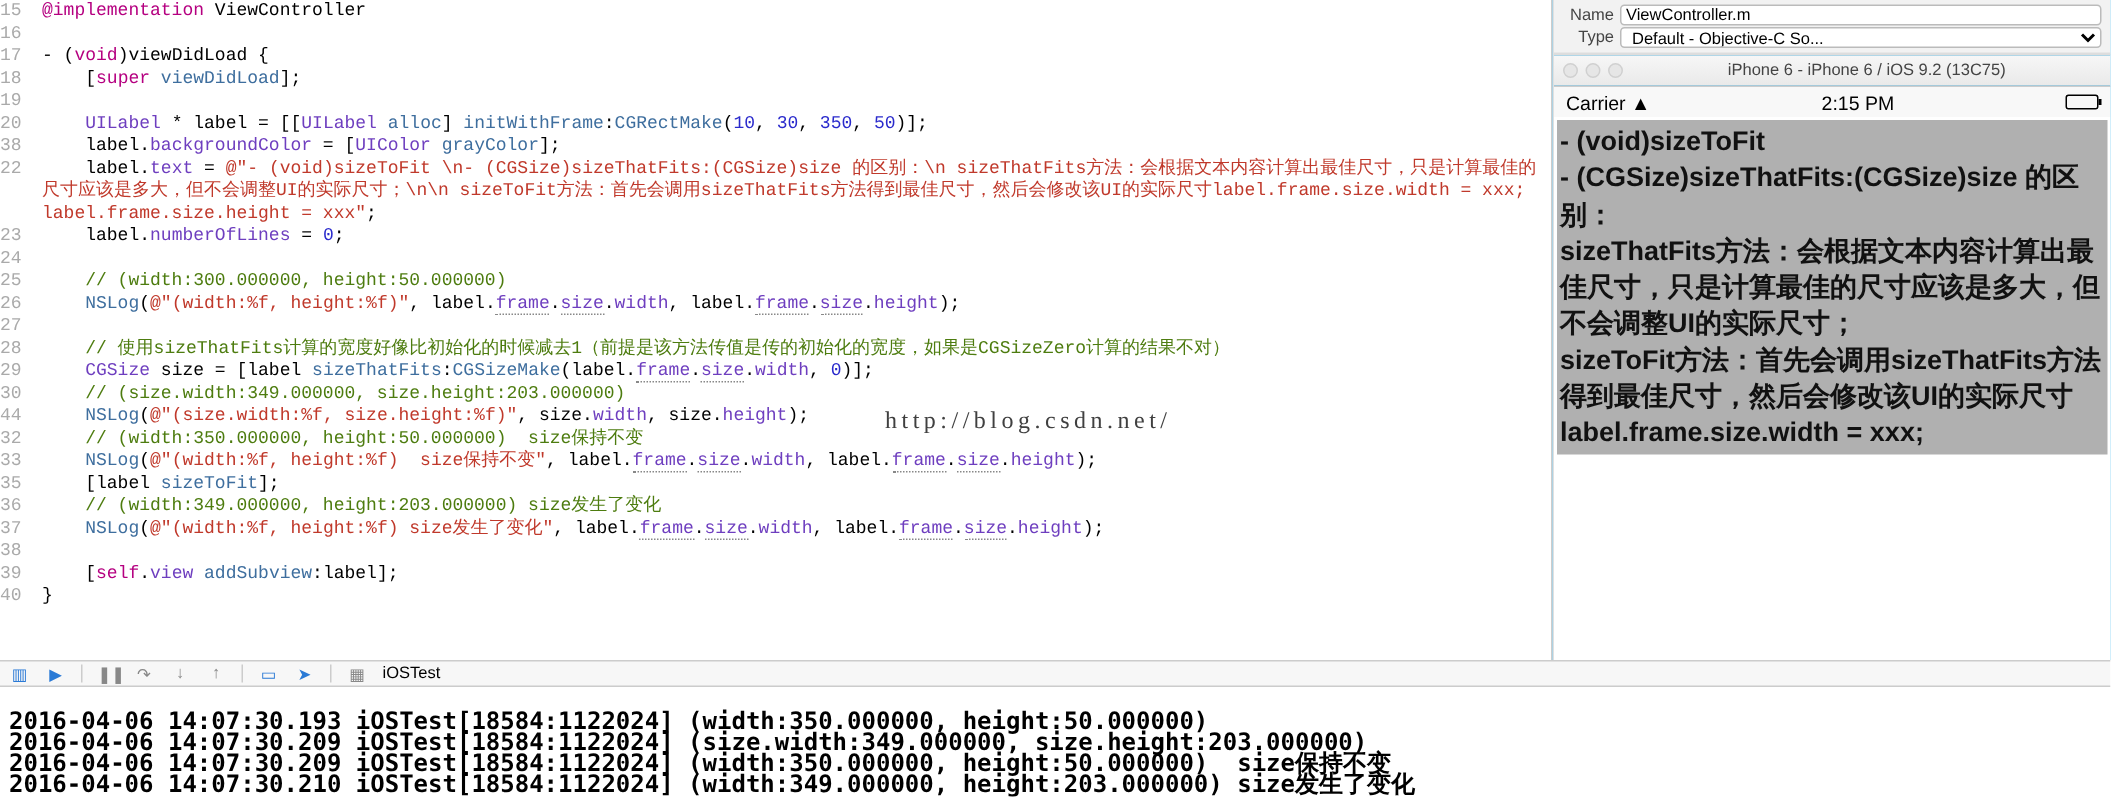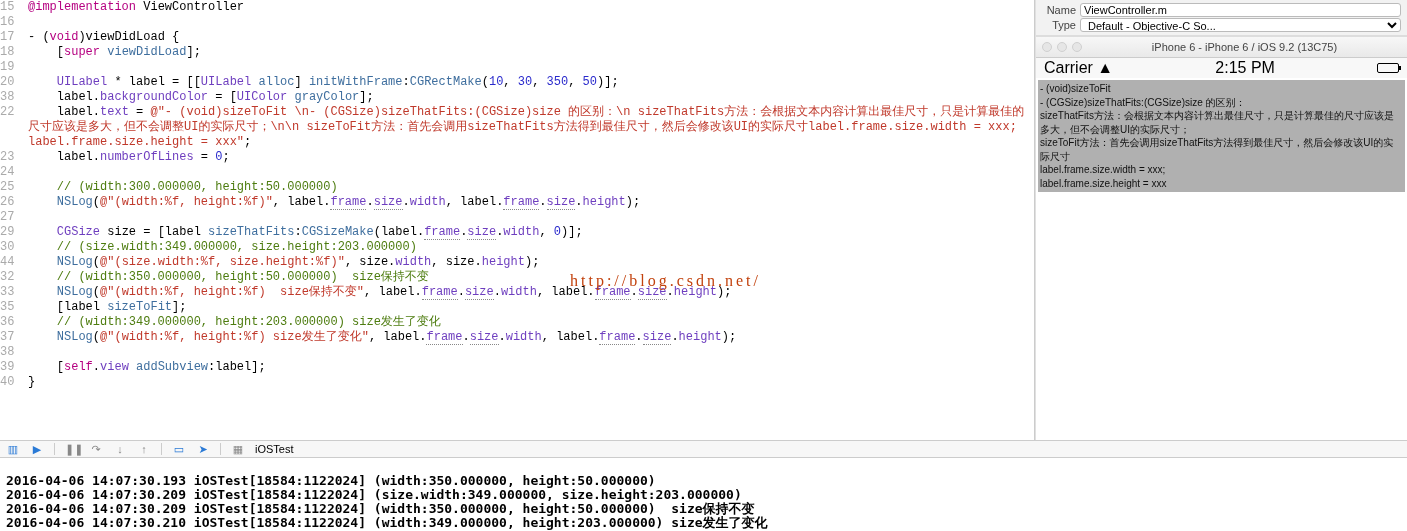--- a/index.html
+++ b/index.html
@@ -9,41 +9,41 @@
   .gutter-line { display:flex; line-height:15px; white-space:pre; }
   .ln { flex:0 0 28px; text-align:left; padding-right:6px; color:#aaa; font-size:12px; user-select:none; }
   .code { flex:1; font-size:12px; }
   .kw { color:#b50080;text-align:center; }          
   .type { color:#6e3ebf; }        
   .method { color:#3e6e9e; }      
   .str { color:#c0392b; }         
   .num { color:#2a2acc; }         
   .cmt { color:#4d7c0f; }         
   .dotted { border-bottom:1px dotted #888; }
-  .watermark { position:absolute; left:570px; top:272px; color:#c2410c; font-size:16px; font-family:serif; letter-spacing:3px; pointer-events:none; }
+  .watermark { position:absolute; left:590px; top:272px; color:#404040; font-size:16px; font-family:serif; letter-spacing:3px; pointer-events:none; }
   .right-pane { flex:1; display:flex; flex-direction:column; background:#0ea5e9; border-left:1px solid #e0e0e0; }
   .inspector { height:36px; background:#f2f2f2; font-family:-apple-system, "Helvetica Neue", sans-serif; font-size:11px; padding:2px 6px; border-bottom:1px solid #ddd; }
   .inspector-row { display:flex; align-items:center; height:15px; gap:4px; }
   .inspector-row label { width:34px; text-align:right; color:#444; }
   .inspector-row input, .inspector-row select { flex:1; font-size:11px; height:14px; border:1px solid #bbb; border-radius:3px; padding:0 3px; background:#fff; }
   .sim-titlebar { height:22px; background:linear-gradient(#f7f7f7,#e9e9e9); border-top:1px solid #ddd; border-bottom:1px solid #ccc; display:flex; align-items:center; font-family:-apple-system, sans-serif; font-size:11px; padding:0 6px; gap:6px; }
   .traffic { display:flex; gap:5px; }
   .traffic span { width:10px; height:10px; border-radius:50%; background:#e6e6e6; border:1px solid #d0d0d0; }
   .sim-title { flex:1; text-align:center; color:#444; }
-  .phone-status { height:20px; background:#f8f8f8; display:flex; align-items:center; justify-content:space-between; padding:0 8px; font-family:-apple-system, sans-serif; font-size:16px; }
+  .phone-status { height:20px; background:#f8f8f8; display:flex; align-items:center; justify-content:space-between; padding:0 8px; font-family:-apple-system, sans-serif; font-size:13px; }
   .batt { width:22px; height:10px; border:1px solid #000; border-radius:2px; position:relative; }
   .batt::after { content:""; position:absolute; right:-3px; top:2px; width:2px; height:4px; background:#000; }
   .batt-fill { background:#000; height:100%; width:100%; }
-  .phone-content { flex:1; background:#fff; font-family:-apple-system, "Helvetica Neue", sans-serif; font-size:10px; padding:2px; }
+  .phone-content { flex:1; background:#fff; font-family:-apple-system, "Helvetica Neue", sans-serif; font-size:18px; padding:2px;font-weight:bold; }
   .gray-label { background:#b0b0b0; color:#111; padding:2px; line-height:1.35; }
   .debug-toolbar { height:18px; border-top:1px solid #ccc; border-bottom:1px solid #ccc; background:#f7f7f7; display:flex; align-items:center; gap:10px; padding:0 6px; font-family:-apple-system, sans-serif; font-size:11px; position:absolute; top:440px; left:0; right:0; }
   .tb-btn { color:#2a7ad6; width:14px; text-align:center; }
   .tb-btn.gray { color:#888; }
   .tb-sep { width:1px; height:12px; background:#ccc; }
-  .console { position:absolute; top:458px; left:0; right:0; bottom:0; background:#fff; font-family:Menlo, monospace; font-size:13px; font-weight:bold; padding:2px 6px; line-height:14px; white-space:pre; }
+  .console { position:absolute; top:458px; left:0; right:0; bottom:0; background:#fff; font-family:Menlo, monospace; font-size:16px; font-weight:bold; padding:2px 6px; line-height:14px; white-space:pre; }
   .wifi-icon { display:inline-block; }
 </style>
 </head>
 <body>
 
 <div class="main">
 
   <div class="code-pane">
     <div class="gutter-line"><span class="ln">15</span><span class="code"><span class="kw">@implementation</span><span> ViewController</span></span></div>
     <div class="gutter-line"><span class="ln">16</span><span class="code"> </span></div>
@@ -51,20 +51,21 @@
     <div class="gutter-line"><span class="ln">18</span><span class="code"><span>    [</span><span class="kw">super</span><span> </span><span class="method">viewDidLoad</span><span>];</span></span></div>
     <div class="gutter-line"><span class="ln">19</span><span class="code"> </span></div>
     <div class="gutter-line"><span class="ln">20</span><span class="code"><span>    </span><span class="type">UILabel</span><span> * label = [[</span><span class="type">UILabel</span><span> </span><span class="method">alloc</span><span>] </span><span class="method">initWithFrame</span><span>:</span><span class="method">CGRectMake</span><span>(</span><span class="num">10</span><span>, </span><span class="num">30</span><span>, </span><span class="num">350</span><span>, </span><span class="num">50</span><span>)];</span></span></div>
     <div class="gutter-line"><span class="ln">38</span><span class="code"><span>    label.</span><span class="type">backgroundColor</span><span> = [</span><span class="type">UIColor</span><span> </span><span class="method">grayColor</span><span>];</span></span></div>
     <div class="gutter-line"><span class="ln">22</span><span class="code" style="white-space:pre-wrap;"><span>    label.</span><span class="type">text</span><span> = </span><span class="str">@"- (void)sizeToFit \n- (CGSize)sizeThatFits:(CGSize)size 的区别：\n sizeThatFits方法：会根据文本内容计算出最佳尺寸，只是计算最佳的尺寸应该是多大，但不会调整UI的实际尺寸；\n\n sizeToFit方法：首先会调用sizeThatFits方法得到最佳尺寸，然后会修改该UI的实际尺寸label.frame.size.width = xxx; label.frame.size.height = xxx"</span><span>;</span></span></div>
     <div class="gutter-line"><span class="ln">23</span><span class="code"><span>    label.</span><span class="type">numberOfLines</span><span> = </span><span class="num">0</span><span>;</span></span></div>
     <div class="gutter-line"><span class="ln">24</span><span class="code"> </span></div>
     <div class="gutter-line"><span class="ln">25</span><span class="code"><span class="cmt">    // (width:300.000000, height:50.000000)</span></span></div>
     <div class="gutter-line"><span class="ln">26</span><span class="code"><span>    </span><span class="method">NSLog</span><span>(</span><span class="str">@"(width:%f, height:%f)"</span><span>, label.</span><span class="type dotted">frame</span><span>.</span><span class="type dotted">size</span><span>.</span><span class="type">width</span><span>, label.</span><span class="type dotted">frame</span><span>.</span><span class="type dotted">size</span><span>.</span><span class="type">height</span><span>);</span></span></div>
     <div class="gutter-line"><span class="ln">27</span><span class="code"> </span></div>
+    <div class="gutter-line"><span class="ln">28</span><span class="code"><span class="cmt">    // 使用sizeThatFits计算的宽度好像比初始化的时候减去1（前提是该方法传值是传的初始化的宽度，如果是CGSizeZero计算的结果不对）</span></span></div>
     <div class="gutter-line"><span class="ln">29</span><span class="code"><span>    </span><span class="type">CGSize</span><span> size = [label </span><span class="method">sizeThatFits</span><span>:</span><span class="method">CGSizeMake</span><span>(label.</span><span class="type dotted">frame</span><span>.</span><span class="type dotted">size</span><span>.</span><span class="type">width</span><span>, </span><span class="num">0</span><span>)];</span></span></div>
     <div class="gutter-line"><span class="ln">30</span><span class="code"><span class="cmt">    // (size.width:349.000000, size.height:203.000000)</span></span></div>
     <div class="gutter-line"><span class="ln">44</span><span class="code"><span>    </span><span class="method">NSLog</span><span>(</span><span class="str">@"(size.width:%f, size.height:%f)"</span><span>, size.</span><span class="type">width</span><span>, size.</span><span class="type">height</span><span>);</span></span></div>
     <div class="gutter-line"><span class="ln">32</span><span class="code"><span class="cmt">    // (width:350.000000, height:50.000000)  size保持不变</span></span></div>
     <div class="gutter-line"><span class="ln">33</span><span class="code"><span>    </span><span class="method">NSLog</span><span>(</span><span class="str">@"(width:%f, height:%f)  size保持不变"</span><span>, label.</span><span class="type dotted">frame</span><span>.</span><span class="type dotted">size</span><span>.</span><span class="type">width</span><span>, label.</span><span class="type dotted">frame</span><span>.</span><span class="type dotted">size</span><span>.</span><span class="type">height</span><span>);</span></span></div>
     <div class="gutter-line"><span class="ln">35</span><span class="code"><span>    [label </span><span class="method">sizeToFit</span><span>];</span></span></div>
     <div class="gutter-line"><span class="ln">36</span><span class="code"><span class="cmt">    // (width:349.000000, height:203.000000) size发生了变化</span></span></div>
     <div class="gutter-line"><span class="ln">37</span><span class="code"><span>    </span><span class="method">NSLog</span><span>(</span><span class="str">@"(width:%f, height:%f) size发生了变化"</span><span>, label.</span><span class="type dotted">frame</span><span>.</span><span class="type dotted">size</span><span>.</span><span class="type">width</span><span>, label.</span><span class="type dotted">frame</span><span>.</span><span class="type dotted">size</span><span>.</span><span class="type">height</span><span>);</span></span></div>
     <div class="gutter-line"><span class="ln">38</span><span class="code"> </span></div>
     <div class="gutter-line"><span class="ln">39</span><span class="code"><span>    [</span><span class="kw">self</span><span>.</span><span class="type">view</span><span> </span><span class="method">addSubview</span><span>:label];</span></span></div>
@@ -96,21 +97,20 @@
       <span class="batt"><span class="batt-fill"></span></span>
     </div>
     <div class="phone-content">
       <div class="gray-label">
         <div>- (void)sizeToFit</div>
         <div>- (CGSize)sizeThatFits:(CGSize)size 的区别：</div>
         <div> sizeThatFits方法：会根据文本内容计算出最佳尺寸，只是计算最佳的尺寸应该是多大，但不会调整UI的实际尺寸；</div>
         <div></div>
         <div> sizeToFit方法：首先会调用sizeThatFits方法得到最佳尺寸，然后会修改该UI的实际尺寸</div>
         <div>label.frame.size.width = xxx;</div>
-        <div>label.frame.size.height = xxx</div>
       </div>
     </div>
   </div>
 </div>
 
 <div class="watermark">http://blog.csdn.net/</div>
 
 <div class="debug-toolbar">
   <span class="tb-btn">▥</span>
   <span class="tb-btn">▶</span>

